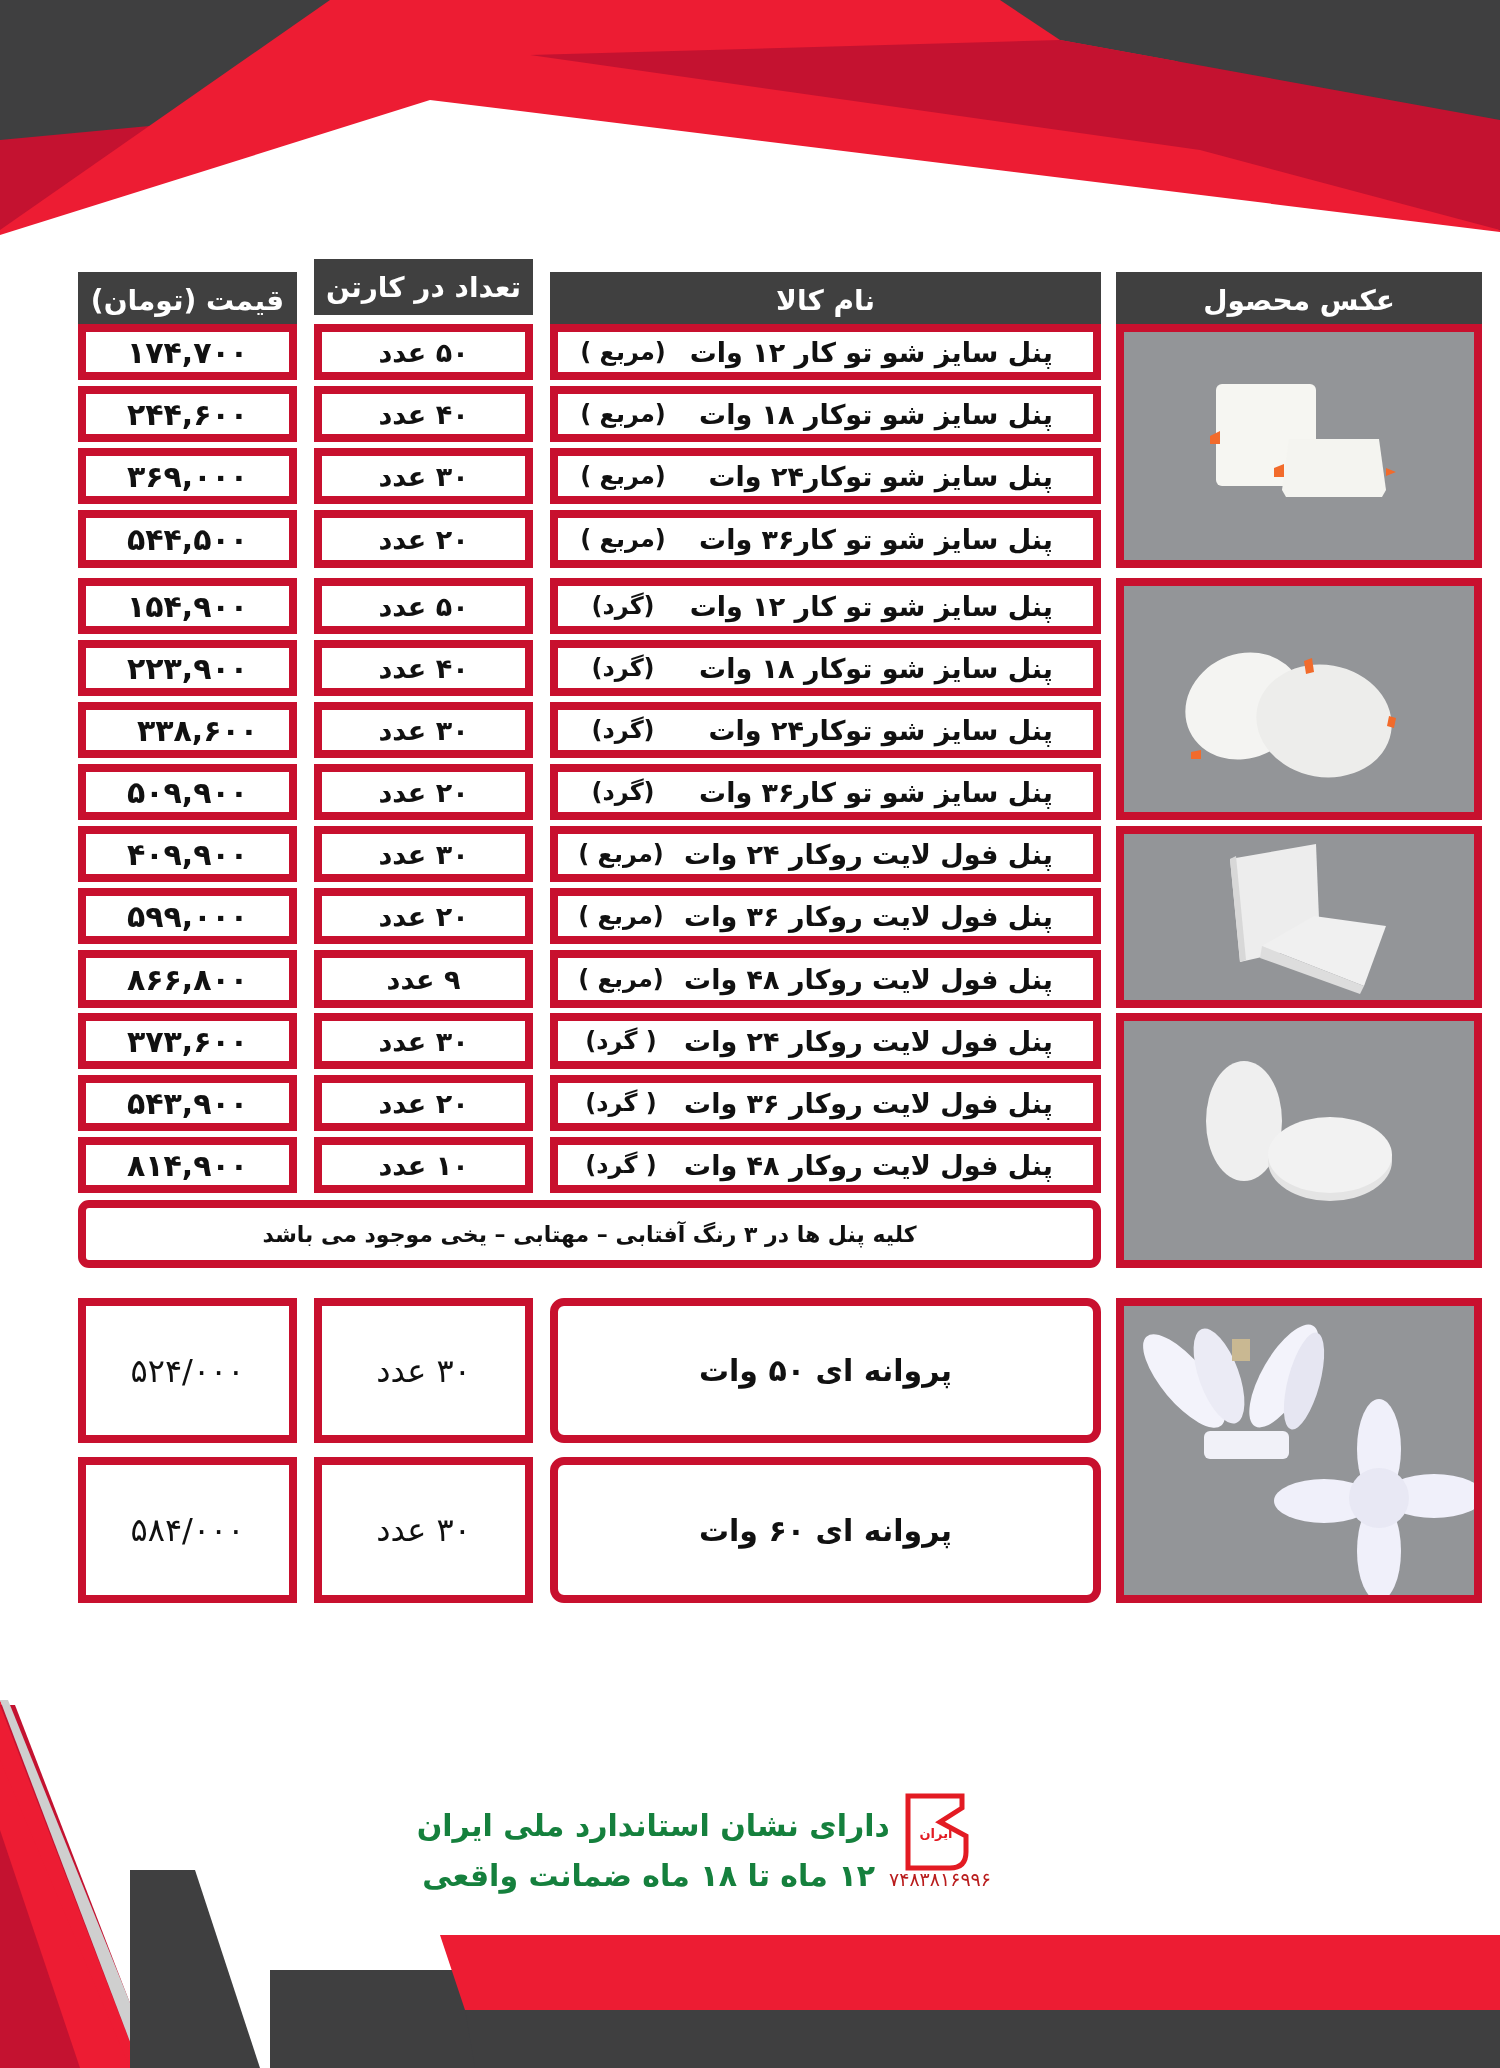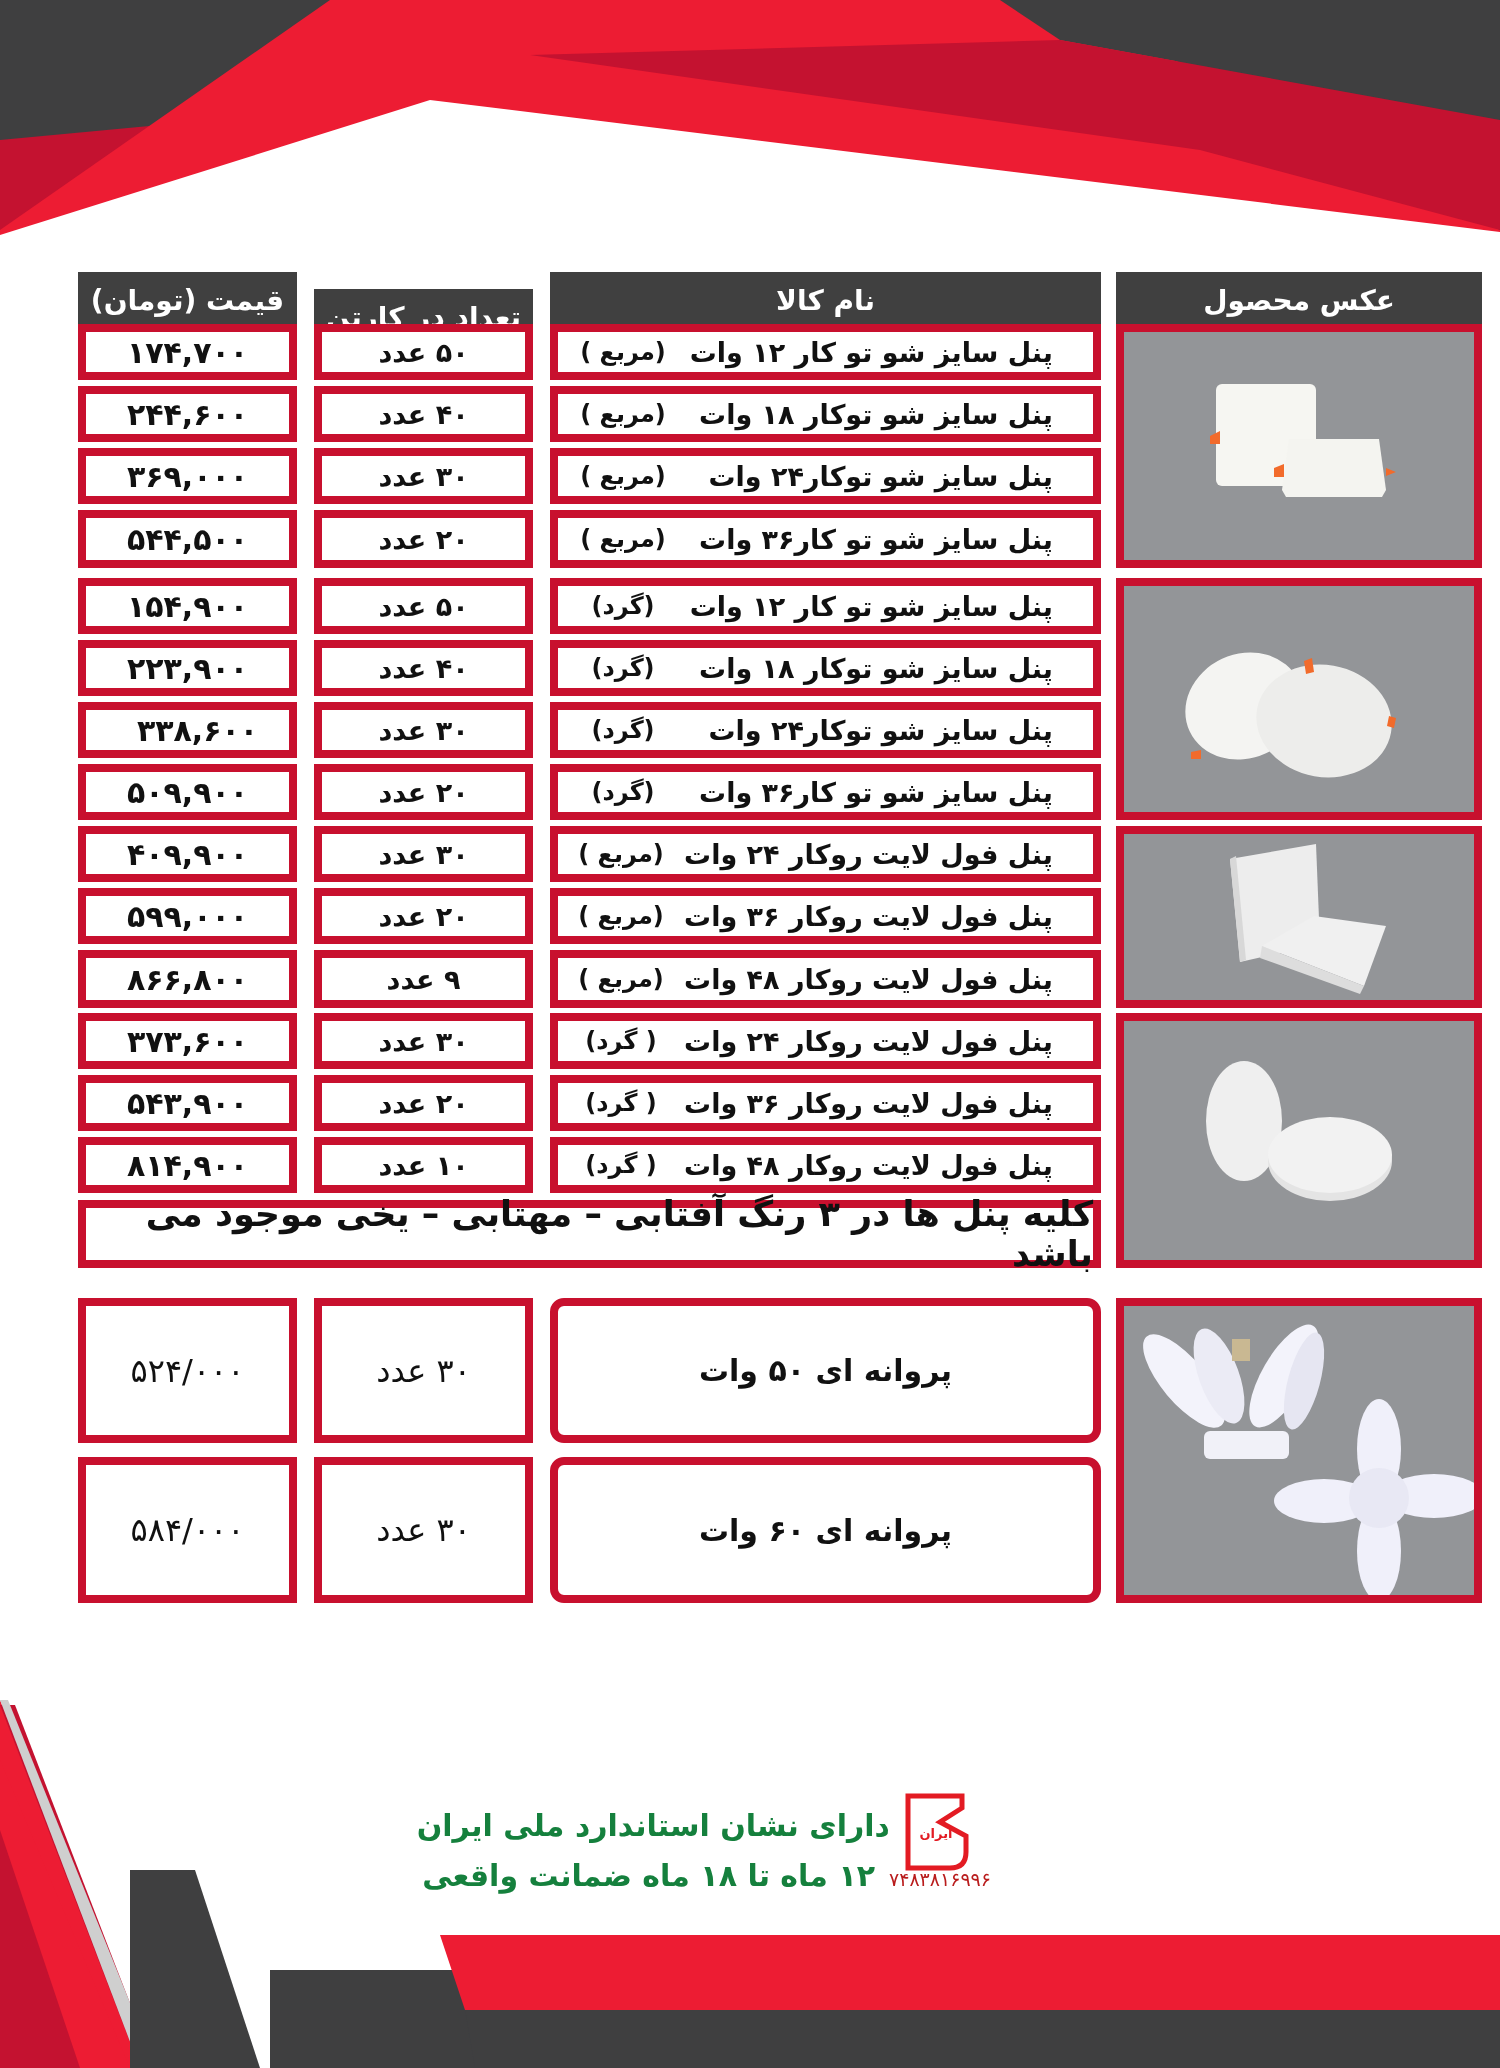--- a/index.html
+++ b/index.html
@@ -12,21 +12,21 @@
   .cell { border: 8px solid #c8102e; background: #ffffff; display: flex; align-items: center;
           justify-content: center; font-weight: bold; font-size: 27px; color: #111111; }
   .cell.name { justify-content: flex-start; padding-right: 40px; gap: 0; }
   .cell.name .n { flex: 0 0 auto; }
   .cell.name .s { margin-right: auto; margin-left: 0; width: 130px; text-align: center; font-size: 24px; }
   .cell.price { font-size: 30px; letter-spacing: 1px; }
   .cell.big { font-size: 32px; font-weight: normal; }
   .cell.bigname { font-size: 30px; border-radius: 14px; }
   .imgbox { border: 8px solid #c8102e; background: #939598; overflow: hidden; }
   .imgbox svg { width: 100%; height: 100%; display: block; }
-  .note { font-size: 35px; }
+  .note { font-size: 22px; border-radius: 11px; }
   .footer-text { font-weight: bold; color: #15803d; font-size: 30px; white-space: nowrap; }
   .footer-phone { color: #b91c1c; font-weight: normal; font-size: 19px; letter-spacing: 1px; }
 </style>
 </head>
 <body>
 
 <svg class="bg" viewBox="0 0 1500 2068" preserveAspectRatio="none">
   <rect x="0" y="0" width="1500" height="240" fill="#3f3f40"></rect>
   <polygon points="0,140 1500,0 1500,230 0,235" fill="#c41230"></polygon>
   <polygon points="330,0 1060,0 1500,230 1500,245 0,240 0,230" fill="#ed1c33"></polygon>
@@ -41,21 +41,21 @@
   <polygon points="0,1705 15,1705 155,2068 140,2068" fill="#c41230"></polygon>
   <polygon points="0,1700 8,1700 145,2040 140,2068" fill="#cfcfcf"></polygon>
   <polygon points="0,1830 80,2068 0,2068" fill="#c41230"></polygon>
   <polygon points="130,1870 195,1870 260,2068 130,2068" fill="#3f3f40"></polygon>
   <polygon points="270,1970 470,1970 500,2068 270,2068" fill="#3f3f40"></polygon>
   <polygon points="440,1935 1500,1935 1500,2010 465,2010" fill="#ed1c33"></polygon>
   <polygon points="465,2010 1500,2010 1500,2068 475,2068" fill="#3f3f40"></polygon>
 </svg>
 
 <div class="abs hdr" style="left:78px;top:261px;width:219px;height:56px;">قیمت (تومان)</div>
-<div class="abs hdr" style="left:314px;top:278px;width:219px;height:56px;">تعداد در کارتن</div>
+<div class="abs hdr" style="left:314px;top:248px;width:219px;height:56px;">تعداد در کارتن</div>
 <div class="abs hdr" style="left:550px;top:261px;width:551px;height:56px;">نام کالا</div>
 <div class="abs hdr" style="left:1116px;top:261px;width:366px;height:56px;">عکس محصول</div>
 
 <div class="abs imgbox" style="left:1116px;top:324px;width:366px;height:244px;">
   <svg viewBox="0 0 350 228">
     <rect x="92" y="52" width="100" height="102" rx="6" fill="#f6f6f2"></rect>
     <polygon points="86,104 96,99 96,112 86,112" fill="#f26b2b"></polygon>
     <polygon points="158,158 165,107 255,107 262,158 258,165 162,165" fill="#f4f4f0"></polygon>
     <polygon points="150,136 160,132 160,145 150,145" fill="#f26b2b"></polygon>
     <polygon points="262,136 272,140 262,144" fill="#f26b2b"></polygon>

